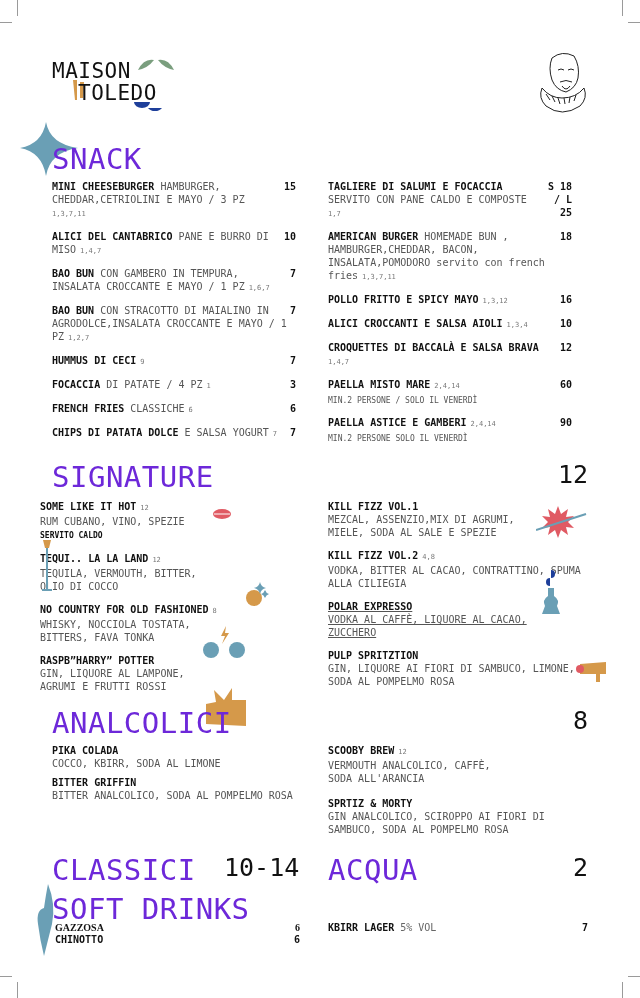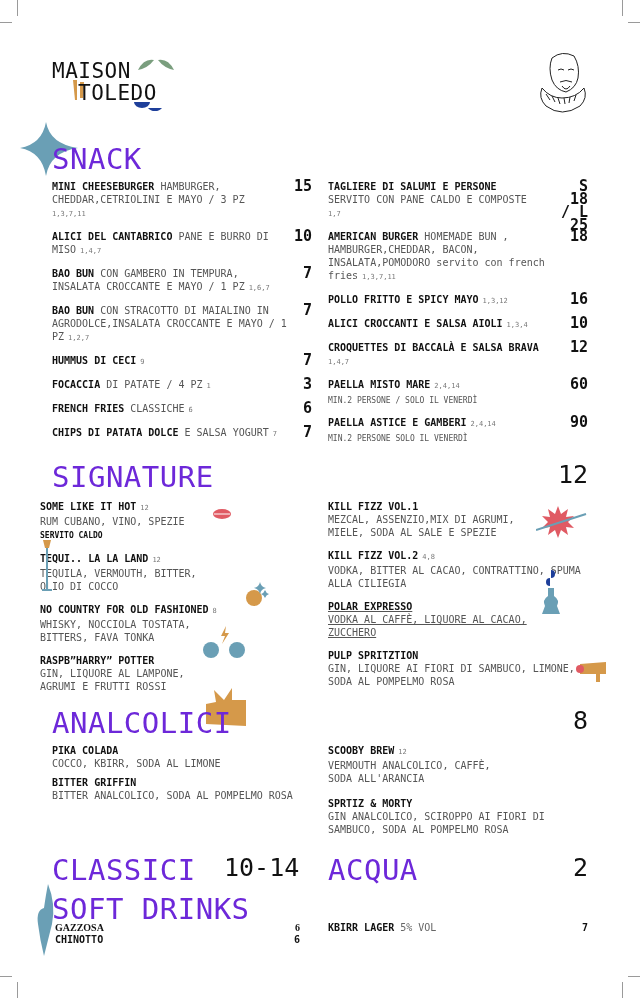--- a/index.html
+++ b/index.html
@@ -8,21 +8,21 @@
   .crop { position: absolute; background: #9a9a9a; }
   .abs { position: absolute; }
   .logo { position: absolute; left: 52px; top: 60px; font-size: 21px; line-height: 22px; letter-spacing: 0.5px; color: #111; }
   .logo .l2 { padding-left: 26px; display: block; }
   .section-title { position: absolute; font-size: 29px; letter-spacing: 0.5px; color: #6d28d9; }
   .price-big { position: absolute; font-size: 25px; color: #111; }
   .col { position: absolute; width: 250px; }
   .item { position: relative; font-size: 10px; line-height: 13px; color: #555; }
   .item .name { font-weight: bold; color: #111; }
   .item .alg { font-size: 7px; color: #777; margin-left: 4px; }
-  .item .price { position: absolute; right: 0; top: 0; font-weight: bold; color: #111; font-size: 15px; }
+  .item .price { position: absolute; right: 16px; top: 0; font-weight: bold; color: #111; font-size: 10px; }
   .item .sub { font-size: 8px; color: #555; }
   .item .sub.bold { font-weight: bold; color: #111; }
   .snack-l .item { padding-right: 24px; margin-bottom: 9px; }
   .snack-r .item { padding-right: 24px; margin-bottom: 9px; }
   .sig .item { margin-bottom: 10px; }
   .ana .item { margin-bottom: 6px; }
   .line-row { position: absolute; font-size: 10px; font-weight: bold; color: #111; }
   .line-row .desc { font-weight: normal; color: #666; }
   .line-row .p { position: absolute; right: 0; top: 0; }
 </style>
@@ -77,21 +77,21 @@
   <div class="item"><span class="name">ALICI DEL CANTABRICO</span> <span>PANE E BURRO DI MISO</span><span class="alg">1,4,7</span><span class="price">10</span></div>
   <div class="item"><span class="name">BAO BUN</span> <span>CON GAMBERO IN TEMPURA, INSALATA CROCCANTE E MAYO / 1 PZ</span><span class="alg">1,6,7</span><span class="price">7</span></div>
   <div class="item"><span class="name">BAO BUN</span> <span>CON STRACOTTO DI MAIALINO IN AGRODOLCE,INSALATA CROCCANTE E MAYO / 1 PZ</span><span class="alg">1,2,7</span><span class="price">7</span></div>
   <div class="item"><span class="name">HUMMUS DI CECI</span><span class="alg">9</span><span class="price">7</span></div>
   <div class="item"><span class="name">FOCACCIA</span> <span>DI PATATE / 4 PZ</span><span class="alg">1</span><span class="price">3</span></div>
   <div class="item"><span class="name">FRENCH FRIES</span> <span>CLASSICHE</span><span class="alg">6</span><span class="price">6</span></div>
   <div class="item"><span class="name">CHIPS DI PATATA DOLCE</span> <span>E SALSA YOGURT</span><span class="alg">7</span><span class="price">7</span></div>
 </div>
 
 <div class="col snack-r" style="left:328px;top:180px;width:260px;">
-  <div class="item" style="padding-right:44px;"><span class="name">TAGLIERE DI SALUMI E PERSONE</span><br><span>SERVITO CON PANE CALDO E COMPOSTE</span><br><span class="alg" style="margin-left:0">1,7</span><span class="price" style="width:30px;text-align:right;">S 18 / L 25</span></div>
+  <div class="item" style="padding-right:44px;"><span class="name">TAGLIERE DI SALUMI E FOCACCIA</span><br><span>SERVITO CON PANE CALDO E COMPOSTE</span><br><span class="alg" style="margin-left:0">1,7</span><span class="price" style="width:30px;text-align:right;">S 18 / L 25</span></div>
   <div class="item"><span class="name">AMERICAN BURGER</span> <span>HOMEMADE BUN , HAMBURGER,CHEDDAR, BACON, INSALATA,POMODORO servito con french fries</span><span class="alg">1,3,7,11</span><span class="price">18</span></div>
   <div class="item"><span class="name">POLLO FRITTO E SPICY MAYO</span><span class="alg">1,3,12</span><span class="price">16</span></div>
   <div class="item"><span class="name">ALICI CROCCANTI E SALSA AIOLI</span><span class="alg">1,3,4</span><span class="price">10</span></div>
   <div class="item"><span class="name">CROQUETTES DI BACCALÀ E SALSA BRAVA</span><br><span class="alg" style="margin-left:0">1,4,7</span><span class="price">12</span></div>
   <div class="item"><span class="name">PAELLA MISTO MARE</span><span class="alg">2,4,14</span><br><span class="sub">MIN.2 PERSONE / SOLO IL VENERDÌ</span><span class="price">60</span></div>
   <div class="item"><span class="name">PAELLA ASTICE E GAMBERI</span><span class="alg">2,4,14</span><br><span class="sub">MIN.2 PERSONE  SOLO IL VENERDÌ</span><span class="price">90</span></div>
 </div>
 
 <div class="section-title" style="left:52px;top:460px;">SIGNATURE</div>
 <div class="price-big" style="right:52px;top:460px;">12</div>

